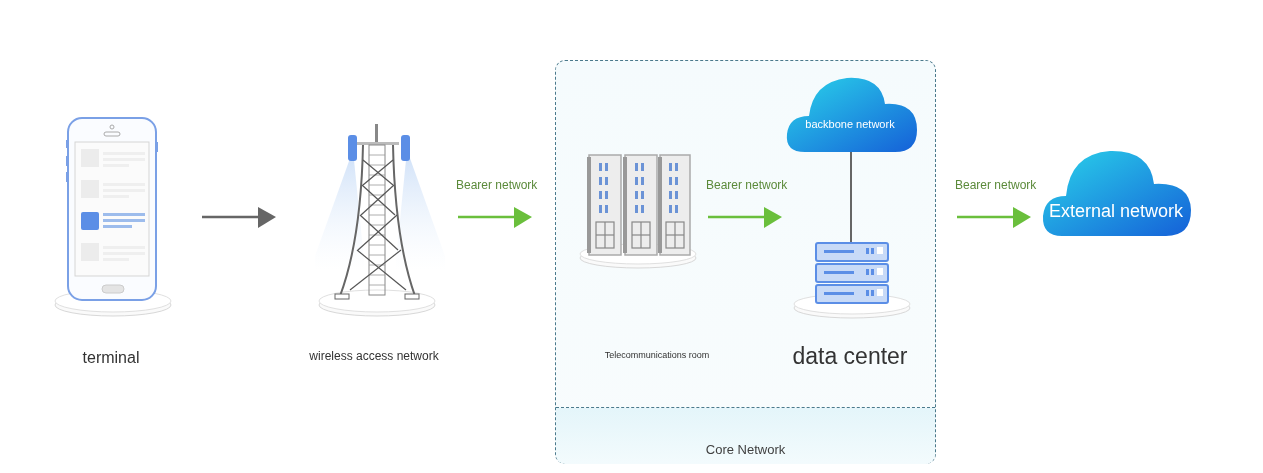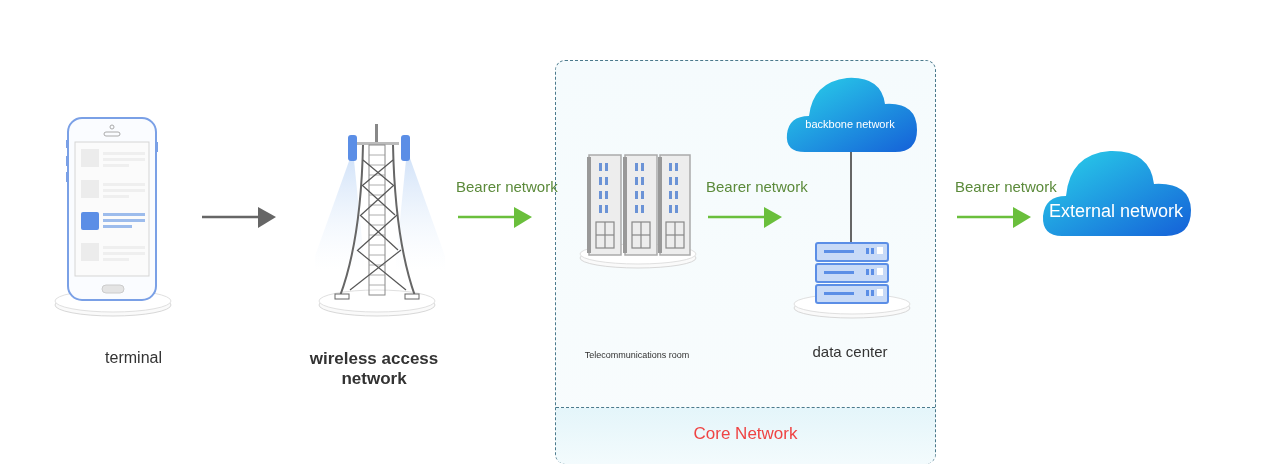--- a/index.html
+++ b/index.html
@@ -1,22 +1,22 @@
 <!DOCTYPE html>
 <html><head>
 <meta charset="utf-8">
 <style>
   html,body{margin:0;padding:0;background:#ffffff;}
   body{width:1263px;height:473px;position:relative;overflow:hidden;font-family:"Liberation Sans",sans-serif;}
   .abs{position:absolute;}
   .core-box{left:555px;top:60px;width:381px;height:404px;border:1.5px dashed #4b7a8c;border-radius:10px;background:linear-gradient(180deg,#f5fbfd 0%,#f8fcfd 100%);box-sizing:border-box;}
   .core-footer{left:556px;top:407px;width:379px;height:56px;border-top:1.5px dashed #4b7a8c;background:linear-gradient(180deg,#e4f5fa 0%,#f3fbfd 100%);border-radius:0 0 9px 9px;}
-  .core-label{left:556px;top:424px;width:379px;text-align:center;color:#ef4444;font-size:17px;}
+  .core-label{left:556px;top:442px;width:379px;text-align:center;color:#404040;font-size:13px;}
   .lbl{color:#333;}
-  .bearer{color:#5b8a3a;font-size:15px;}
+  .bearer{color:#5b8a3a;font-size:12px;}
   .cloud-text{color:#fff;text-align:center;}
 </style>
 </head>
 <body>
 
 <div class="abs core-box"></div>
 <div class="abs core-footer"></div>
 <div class="abs core-label">Core Network</div>
 
 <svg class="abs" style="left:50px;top:112px" width="130" height="215">
@@ -41,21 +41,21 @@
   <rect x="31" y="100" width="18" height="18" rx="2" fill="#5b8ee6"></rect>
   <rect x="53" y="101" width="42" height="3" fill="#9dbcec"></rect>
     <rect x="53" y="107" width="42" height="3" fill="#9dbcec"></rect>
     <rect x="53" y="113" width="29" height="3" fill="#9dbcec"></rect>
   <rect x="31" y="131" width="18" height="18" fill="#ececec"></rect>
   <rect x="53" y="134" width="42" height="3" fill="#efefef"></rect>
     <rect x="53" y="140" width="42" height="3" fill="#efefef"></rect>
     <rect x="53" y="146" width="26" height="3" fill="#efefef"></rect>
   <rect x="52" y="173" width="22" height="8" rx="4" fill="#e4e4e4" stroke="#ccc"></rect>
 </svg>
-<div class="abs lbl" style="left:60px;top:349px;width:102px;text-align:right;font-size:16px;">terminal</div>
+<div class="abs lbl" style="left:60px;top:349px;width:102px;text-align:center;font-size:16px;">terminal</div>
 
 <svg class="abs" style="left:200px;top:205px" width="80" height="26">
   <line x1="2" y1="12" x2="60" y2="12" stroke="#666" stroke-width="2.5"></line>
   <polygon points="58,2 76,12 58,23" fill="#666"></polygon>
 </svg>
 
 <svg class="abs" style="left:315px;top:120px" width="130" height="205">
   <defs>
     <linearGradient id="beam" x1="0" y1="0" x2="0" y2="1">
       <stop offset="0" stop-color="#c8dcf7" stop-opacity="0.9"></stop>
@@ -94,21 +94,21 @@
     <line x1="45" y1="95" x2="83" y2="130"></line>
       <line x1="82" y1="95" x2="43" y2="130"></line>
     <line x1="42" y1="130" x2="91" y2="170"></line>
       <line x1="86" y1="130" x2="35" y2="170"></line>
   </g>
   <rect x="20" y="174" width="14" height="5" fill="#fff" stroke="#666"></rect>
   <rect x="90" y="174" width="14" height="5" fill="#fff" stroke="#666"></rect>
   <rect x="33" y="15" width="9" height="26" rx="3" fill="#5b8ee6"></rect>
   <rect x="86" y="15" width="9" height="26" rx="3" fill="#5b8ee6"></rect>
 </svg>
-<div class="abs lbl" style="left:290px;top:349px;width:168px;text-align:center;font-size:17px;font-weight:bold;">wireless access network</div>
+<div class="abs lbl" style="left:290px;top:349px;width:168px;text-align:center;font-size:12px;">wireless access network</div>
 
 <div class="abs bearer" style="left:456px;top:178px;">Bearer network</div>
 <svg class="abs" style="left:456px;top:205px" width="80" height="26">
   <line x1="2" y1="12" x2="60" y2="12" stroke="#6abf3c" stroke-width="2.5"></line>
   <polygon points="58,2 76,12 58,23" fill="#6abf3c"></polygon>
 </svg>
 
 <svg class="abs" style="left:575px;top:150px" width="130" height="120">
   <ellipse cx="63" cy="108" rx="58" ry="10" fill="#fafafa" stroke="#d8d8d8"></ellipse>
   <ellipse cx="63" cy="104" rx="58" ry="10" fill="#fff" stroke="#e0e0e0"></ellipse>
@@ -155,21 +155,21 @@
       <line x1="30" y1="72" x2="30" y2="98"></line>
       <line x1="21" y1="85" x2="39" y2="85"></line>
     <rect x="57" y="72" width="18" height="26"></rect>
       <line x1="66" y1="72" x2="66" y2="98"></line>
       <line x1="57" y1="85" x2="75" y2="85"></line>
     <rect x="91" y="72" width="18" height="26"></rect>
       <line x1="100" y1="72" x2="100" y2="98"></line>
       <line x1="91" y1="85" x2="109" y2="85"></line>
   </g>
 </svg>
-<div class="abs lbl" style="left:572px;top:350px;width:130px;text-align:center;font-size:9px;">Telecommunications room</div>
+<div class="abs lbl" style="left:592px;top:350px;width:130px;text-align:center;font-size:9px;">Telecommunications room</div>
 
 <div class="abs bearer" style="left:706px;top:178px;">Bearer network</div>
 <svg class="abs" style="left:706px;top:205px" width="80" height="26">
   <line x1="2" y1="12" x2="60" y2="12" stroke="#6abf3c" stroke-width="2.5"></line>
   <polygon points="58,2 76,12 58,23" fill="#6abf3c"></polygon>
 </svg>
 
 <svg class="abs" style="left:785px;top:72px" width="135" height="85">
   <defs>
     <linearGradient id="cg1" x1="0" y1="0" x2="1" y2="1">
@@ -201,21 +201,21 @@
       <rect x="87" y="28" width="6" height="7" fill="#fff"></rect>
   </g>
   <g>
     <rect x="26" y="45" width="72" height="18" rx="2" fill="#c8daf7" stroke="#5b8ee6" stroke-width="2"></rect>
     <rect x="34" y="52" width="30" height="3" fill="#5b8ee6"></rect>
     <rect x="76" y="50" width="3" height="6" fill="#5b8ee6"></rect>
       <rect x="81" y="50" width="3" height="6" fill="#5b8ee6"></rect>
       <rect x="87" y="49" width="6" height="7" fill="#fff"></rect>
   </g>
 </svg>
-<div class="abs lbl" style="left:780px;top:343px;width:140px;text-align:center;font-size:15px;">data center</div>
+<div class="abs lbl" style="left:780px;top:343px;width:140px;text-align:center;font-size:23px;">data center</div>
 
 <div class="abs bearer" style="left:955px;top:178px;">Bearer network</div>
 <svg class="abs" style="left:955px;top:205px" width="80" height="26">
   <line x1="2" y1="12" x2="60" y2="12" stroke="#6abf3c" stroke-width="2.5"></line>
   <polygon points="58,2 76,12 58,23" fill="#6abf3c"></polygon>
 </svg>
 
 <svg class="abs" style="left:1040px;top:148px" width="155" height="92">
   <defs>
     <linearGradient id="cg2" x1="0" y1="0" x2="1" y2="1">

